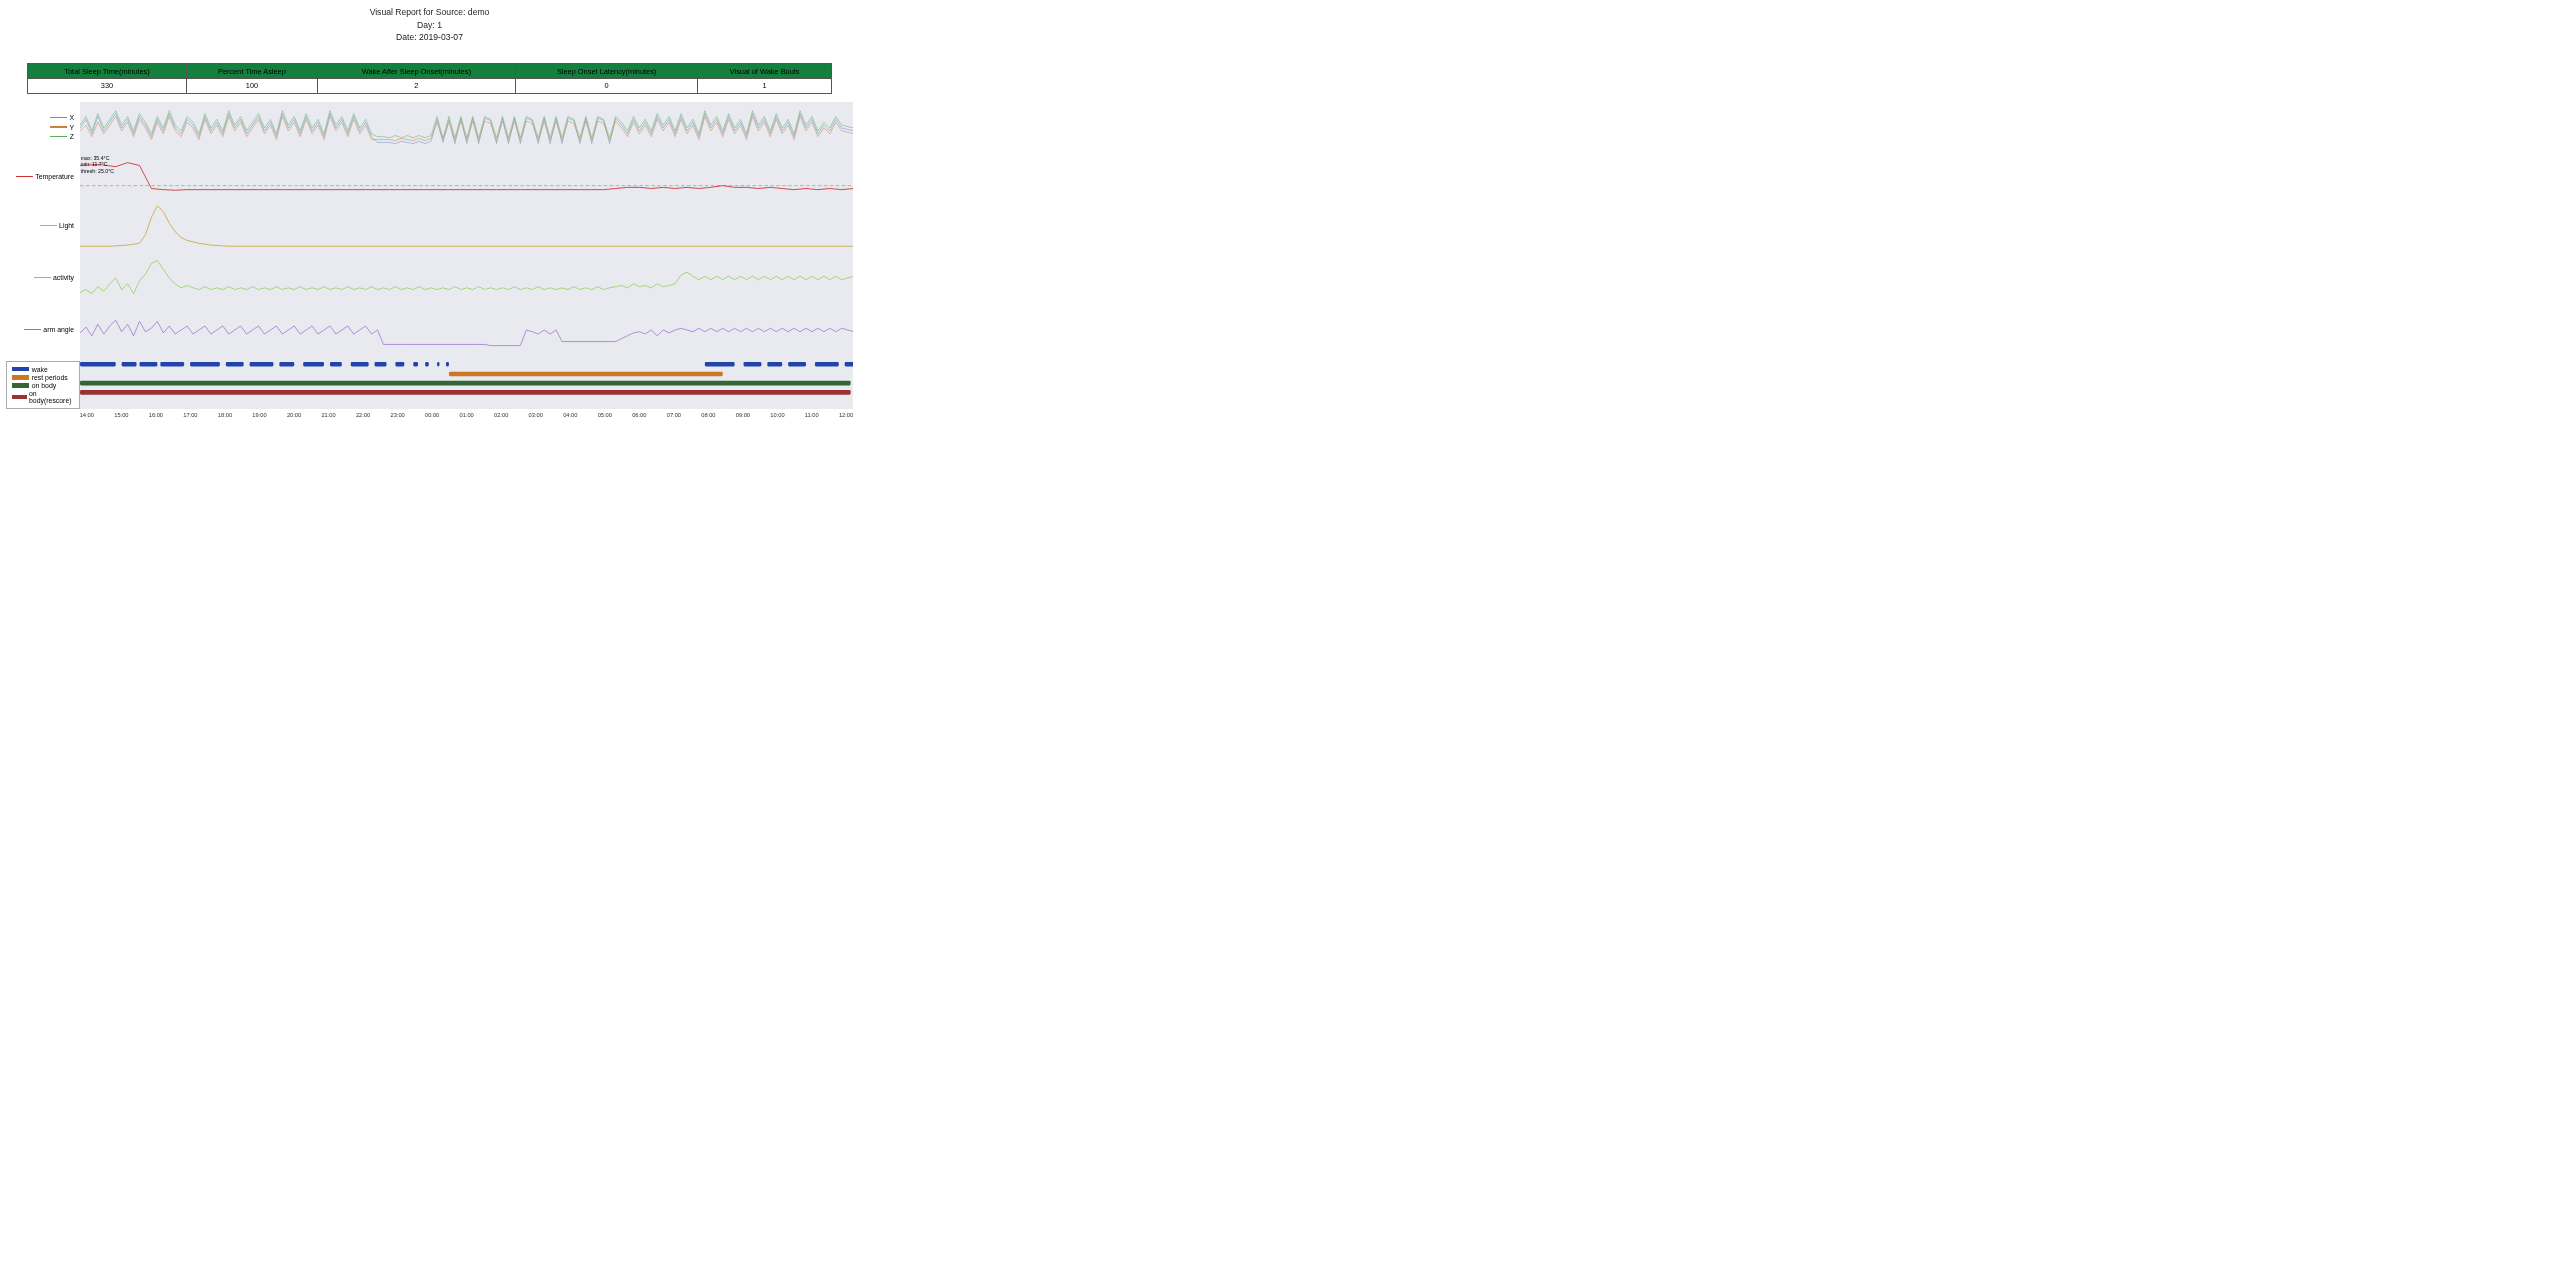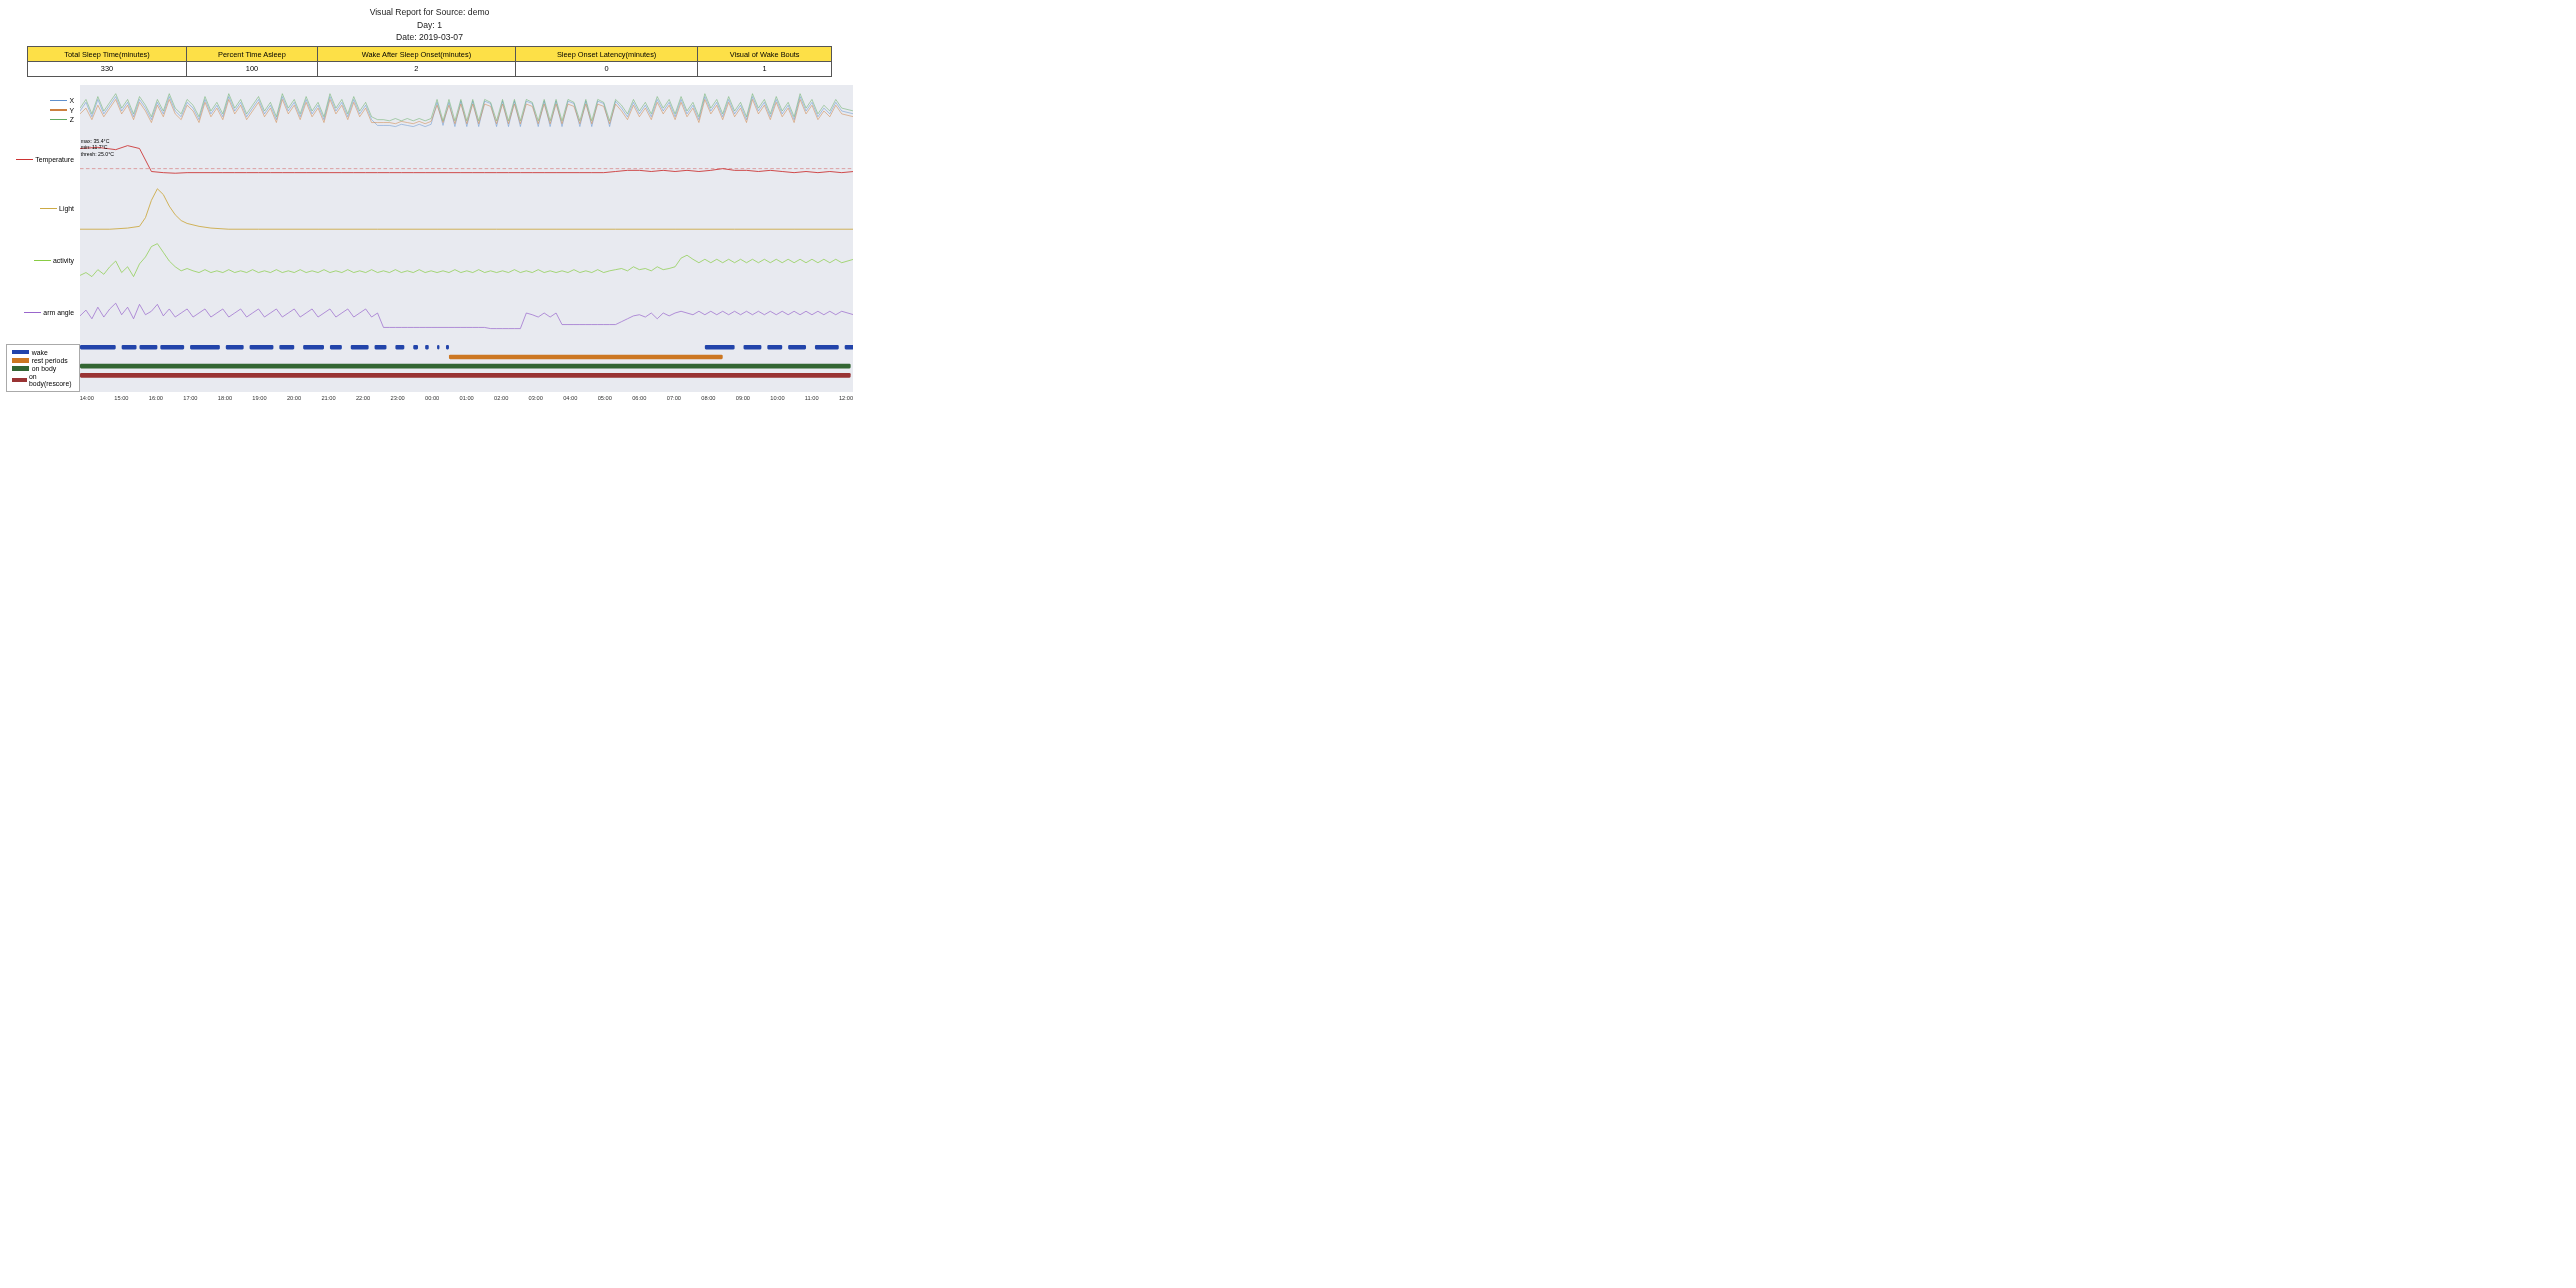--- a/index.html
+++ b/index.html
@@ -7,36 +7,36 @@
       background: #fff;
       font-family: Arial, sans-serif;
       width: 859px;
       min-height: 429px;
       padding: 5.7px;
     }
     .page-title {
       text-align: center;
       font-size: 8.6px;
       line-height: 1.5;
-      margin-bottom: 2px;
+      margin-bottom: 19px;
       color: #222;
     }
     .stats-table {
       border-collapse: collapse;
       width: 95%;
       margin: 0 auto 8px auto;
       font-size: 7.4px;
     }
     .stats-table th, .stats-table td {
       border: 0.6px solid #555;
       padding: 2.3px 5.7px;
       text-align: center;
     }
     .stats-table th {
-      background: #fde047;
+      background: #15803d;
       font-weight: normal;
     }
     .main-container {
       display: flex;
       flex-direction: column;
       position: relative;
     }
     .row-container {
       display: flex;
       flex-direction: row;

